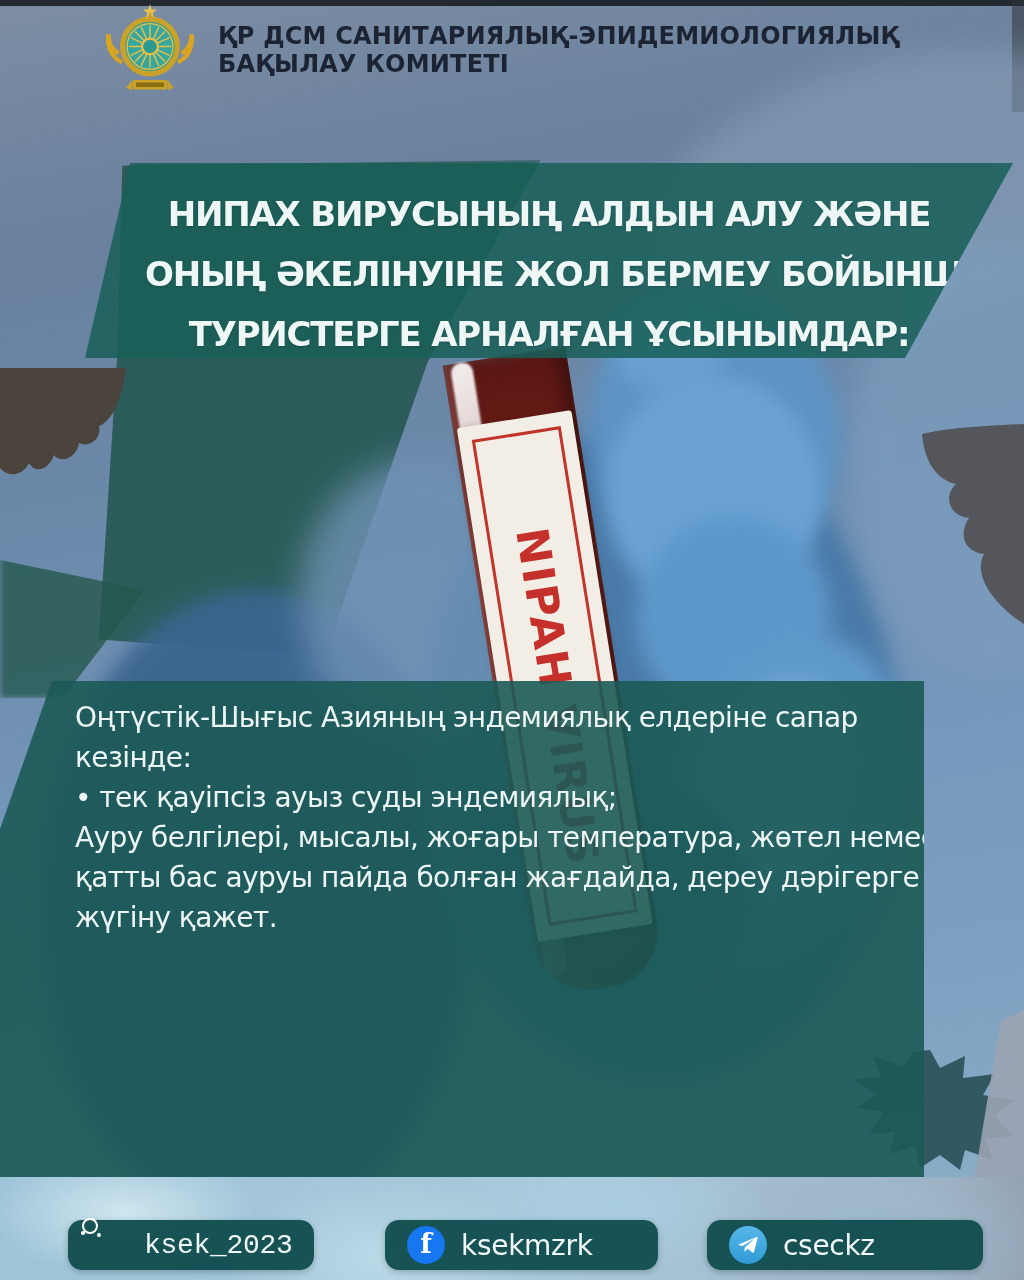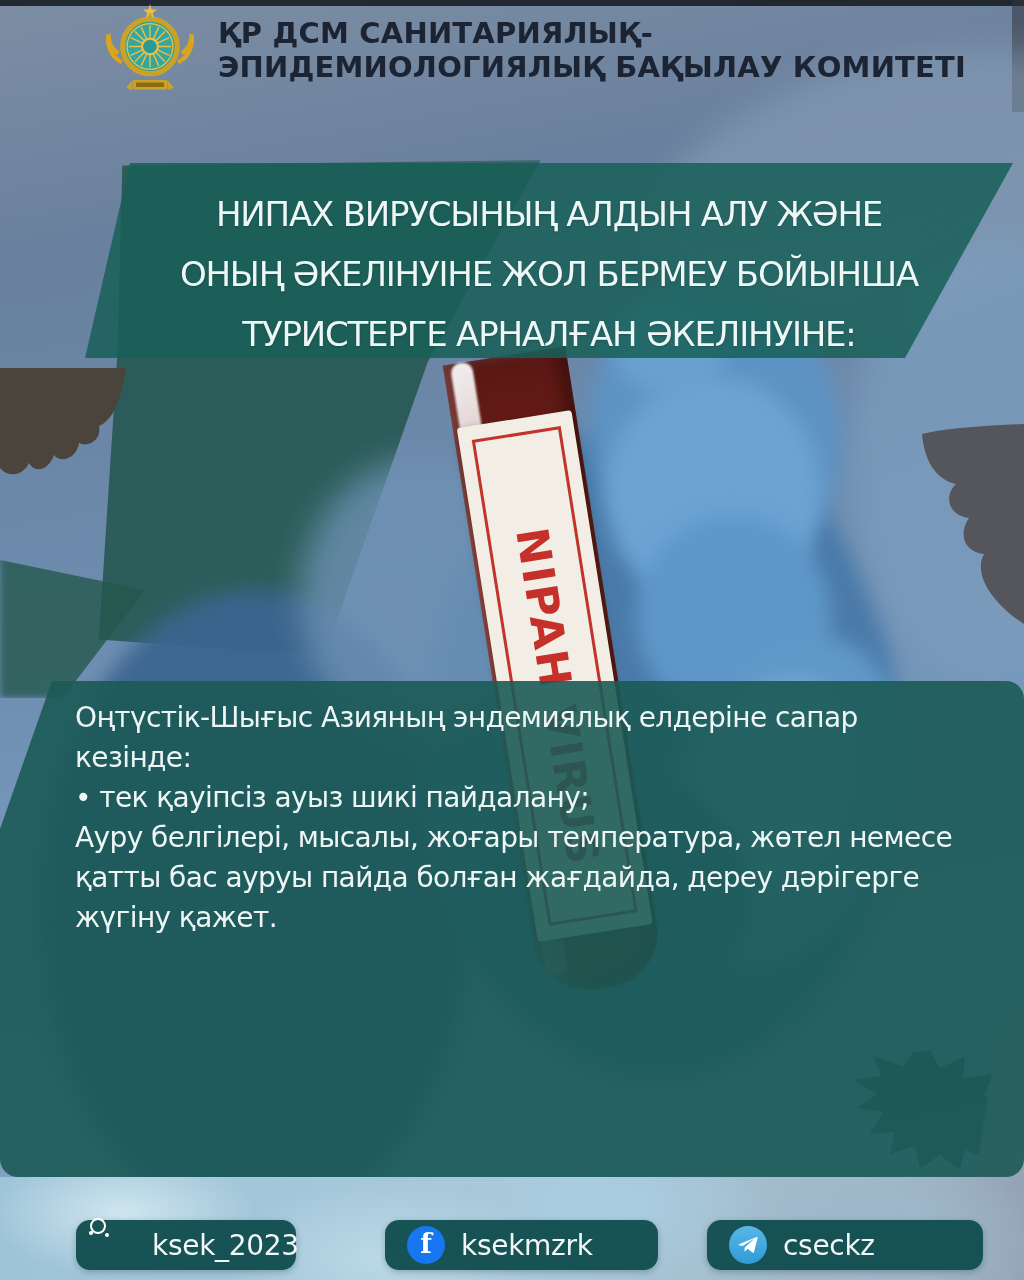--- a/index.html
+++ b/index.html
@@ -88,59 +88,58 @@
       radial-gradient(260px 130px at 86% 62%, #9db9cc, rgba(157,185,204,0) 75%),
       linear-gradient(90deg,#9ec4d8,#a8c9da 55%,#9fb3c4 90%,#93a0b2);
   }
 
   
   .header{position:absolute;left:0;top:0;width:1024px;height:100px;z-index:6;}
   .emblem{position:absolute;left:106px;top:2px;width:88px;height:96px;}
   .org-name{
     position:absolute;left:218px;top:0;height:100px;width:790px;
     display:flex;align-items:center;
-    color:#1c2433;font-weight:bold;font-size:29px;letter-spacing:.2px;
+    color:#1c2433;font-weight:bold;font-size:24px;letter-spacing:.2px;
   }
 
   
   .banner{
     position:absolute;left:85px;top:163px;width:928px;height:195px;z-index:10;
     background:rgba(24,95,88,.86);
     clip-path:polygon(45px 0,100% 0,820px 100%,0 100%);
   }
   .banner-inner{
     position:absolute;left:60px;right:60px;top:21px;
-    text-align:center;color:#eef7f6;font-weight:normal;
+    text-align:center;color:#eef7f6;font-weight:bold;
     font-size:34px;line-height:60px;letter-spacing:-1.2px;
     text-shadow:0 1px 2px rgba(0,0,0,.18);
     white-space:nowrap;
   }
 
   
   .panel{
-    position:absolute;left:0;top:681px;width:1024px;height:496px;z-index:10;
+    position:absolute;left:0;top:681px;width:924px;height:496px;z-index:10;
     background:rgba(28,90,87,.9);
     clip-path:polygon(52px 0,100% 0,100% 100%,0 100%,0 148px);
-    border-radius:18px;
   }
   .panel-text{
     position:absolute;left:75px;top:17px;width:900px;
     color:#eef6f5;font-size:28px;line-height:40px;letter-spacing:-.6px;
   }
   .panel-text p{margin:0;}
 
   
   .pill{
     position:absolute;top:1220px;height:50px;z-index:12;
     background:rgba(17,77,79,.96);border-radius:14px;
     display:flex;align-items:center;
     color:#f2f8f8;font-size:28px;letter-spacing:-.3px;
     box-shadow:0 2px 6px rgba(0,20,25,.25);
   }
-  .pill-insta{left:76px;width:220px;}
+  .pill-insta{left:68px;width:246px;font-family:Liberation Mono, monospace;}
   .pill-fb{left:385px;width:273px;}
   .pill-tg{left:707px;width:276px;}
   .pill .icon{flex:0 0 auto;margin-left:22px;margin-right:16px;width:38px;height:38px;position:relative;}
   .pill .handle{white-space:nowrap;}
 
   .ig-badge{
     width:38px;height:38px;border-radius:11px;
     background:radial-gradient(circle at 28% 112%, #fdd573 10%, #fa5f3e 38%, #d6249f 62%, #8a3ab9 92%);
     position:relative;
   }
@@ -238,28 +237,28 @@
       <path d="M30,88 l-7,9 6,3 z" fill="#caa22a"></path>
       <path d="M70,88 l7,9 -6,3 z" fill="#caa22a"></path>
     </svg>
     <div class="org-name">ҚР ДСМ САНИТАРИЯЛЫҚ-ЭПИДЕМИОЛОГИЯЛЫҚ БАҚЫЛАУ КОМИТЕТІ</div>
   </div>
 
   <div class="banner">
     <div class="banner-inner">
       <div>НИПАХ ВИРУСЫНЫҢ АЛДЫН АЛУ ЖӘНЕ</div>
       <div>ОНЫҢ ӘКЕЛІНУІНЕ ЖОЛ БЕРМЕУ БОЙЫНША</div>
-      <div>ТУРИСТЕРГЕ АРНАЛҒАН ӘКЕЛІНУІНЕ:</div>
+      <div>ТУРИСТЕРГЕ АРНАЛҒАН ҰСЫНЫМДАР:</div>
     </div>
   </div>
 
   <div class="panel">
     <div class="panel-text">
       <p>Оңтүстік-Шығыс Азияның эндемиялық елдеріне сапар кезінде:</p>
-      <p>• тек қауіпсіз ауыз шикі пайдалану;</p>
+      <p>• тек қауіпсіз ауыз суды эндемиялық;</p>
       <p>Ауру белгілері, мысалы, жоғары температура, жөтел немесе қатты бас ауруы пайда болған жағдайда, дереу дәрігерге жүгіну қажет.</p>
     </div>
   </div>
 
   <div class="pill pill-insta">
     <span class="icon">
       <span class="ig-badge">
         <span class="ig-cam"></span>
         <span class="ig-lens"></span>
         <span class="ig-dot"></span>

